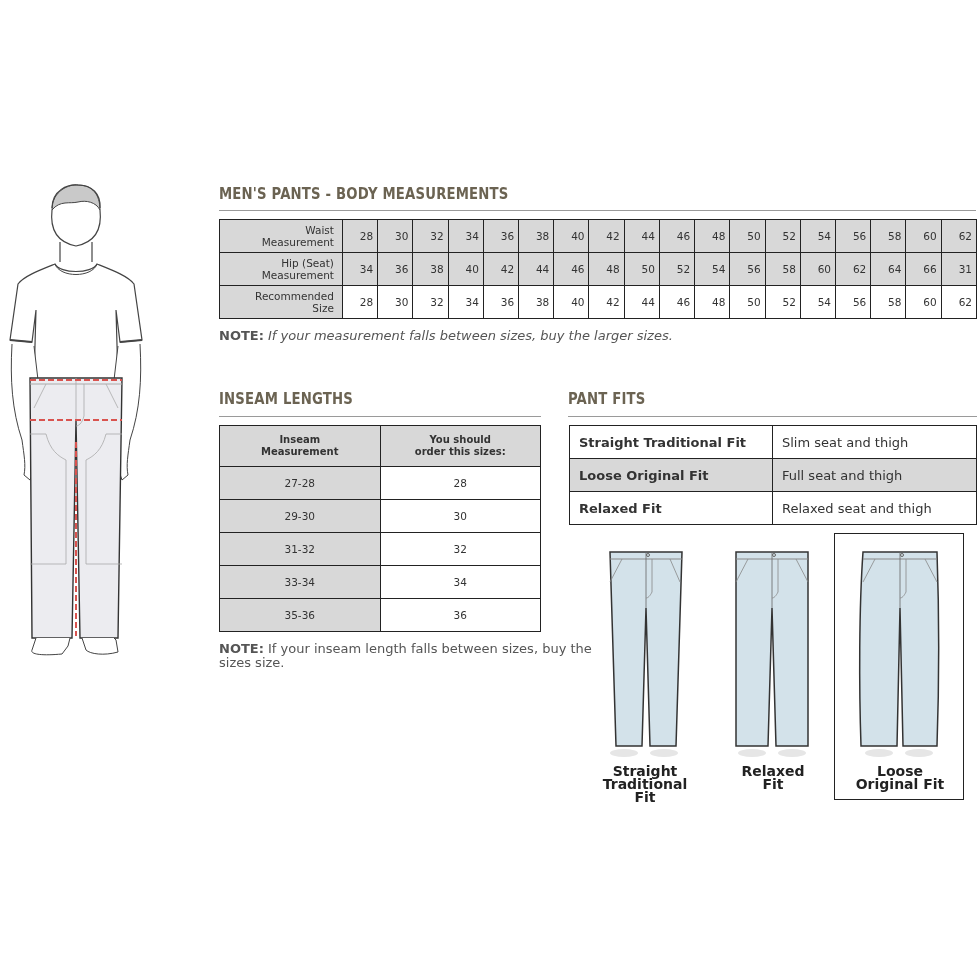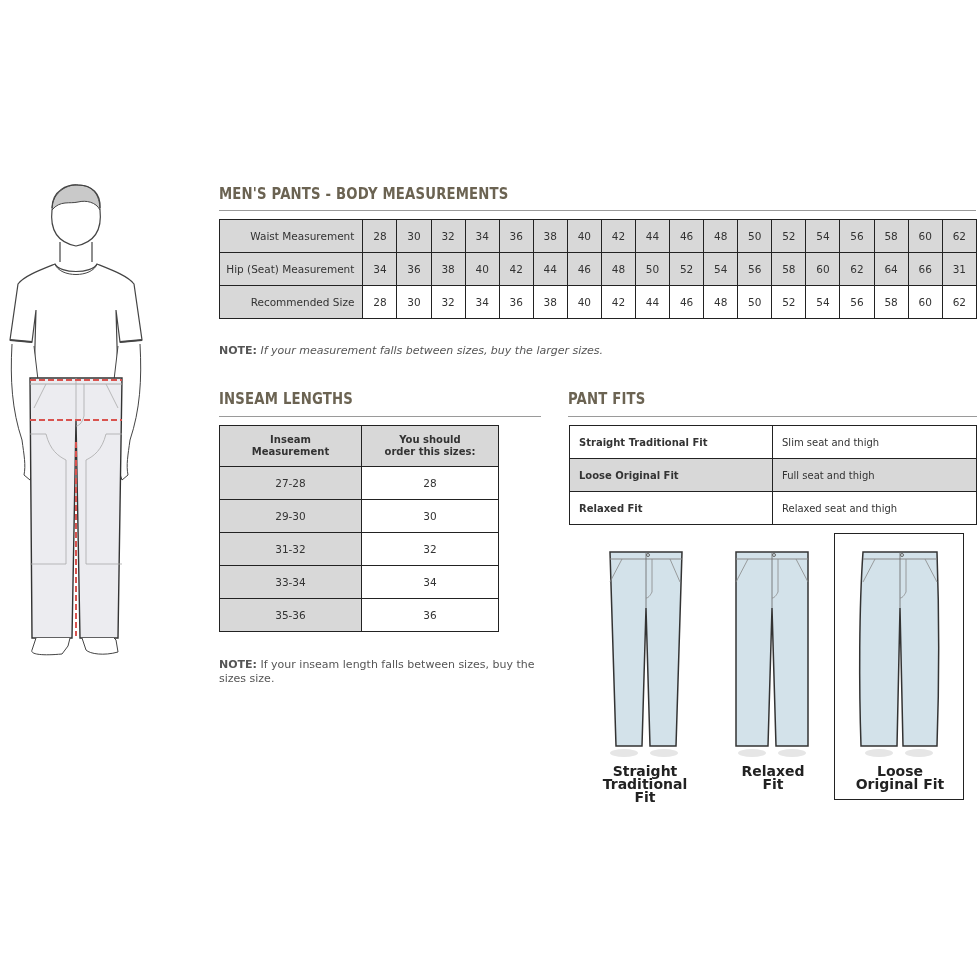--- a/index.html
+++ b/index.html
@@ -6,28 +6,28 @@
     body { width:978px; height:978px; position:relative; overflow:hidden;
            font-family:"DejaVu Sans", "Liberation Sans", sans-serif; color:#333; }
     .abs { position:absolute; }
     .sec-title { font-family:"DejaVu Sans Condensed","DejaVu Sans",sans-serif; font-weight:bold;
                  color:#6b6352; font-size:16px; letter-spacing:0.2px; white-space:nowrap; transform:scaleX(0.92); transform-origin:left; }
     .rule { height:1px; background:#9a9a9a; }
     table { border-collapse:collapse; font-size:10.5px; color:#333; }
     td { border:1px solid #222; text-align:center; padding:0; }
     .gray { background:#d8d8d8; }
     .white { background:#ffffff; }
-    .body-table td { height:32px; }
+    .body-table td { height:32px;padding-left:13px; }
     .body-table td.lbl { text-align:right; padding-right:8px; width:134px; }
     .body-table td.num { width:33px; }
     .inseam td { height:32px; width:150px; }
     .inseam tr.hdr td { height:40px; font-weight:bold; font-size:10px; line-height:12px; }
-    .fits td { height:32px; text-align:left; padding-left:9px; font-size:10px; }
+    .fits td { height:32px; text-align:left; padding-left:9px; font-size:13px; }
     .fits td.name { font-weight:bold; width:193px; }
-    .note { font-size:11px; color:#555;margin-top:16px; }
+    .note { font-size:13px; color:#555; }
     .note b { color:#555; font-weight:bold; }
     .note i { font-style:italic; }
     .pant-caption { font-weight:bold; font-size:14px; text-align:center; line-height:13px; color:#222; }
   </style>
 </head>
 <body>
 
 <div class="abs" style="left:0;top:180px;width:160px;height:480px;">
   <svg width="160" height="480" viewBox="0 0 160 480">
 
@@ -133,21 +133,21 @@
 </tbody>
   </table>
 
 <div class="abs note" style="left:219px;top:328px;">
   <b>NOTE:</b><i> If your measurement falls between sizes, buy the larger sizes.</i>
 </div>
 
 <div class="abs sec-title" style="left:219px;top:389px;">INSEAM LENGTHS</div>
 <div class="abs rule" style="left:219px;top:416px;width:322px;"></div>
 
-<table class="abs inseam" style="left:219px;top:425px;width:280px;">
+<table class="abs inseam" style="left:219px;top:425px;width:322px;">
   <tbody>
       <tr class="hdr">
     <td class="gray">
       <span>Inseam</span><br>
       <span>Measurement</span>
     </td>
     <td class="gray">
       <span>You should</span><br>
       <span>order this sizes:</span>
     </td>

